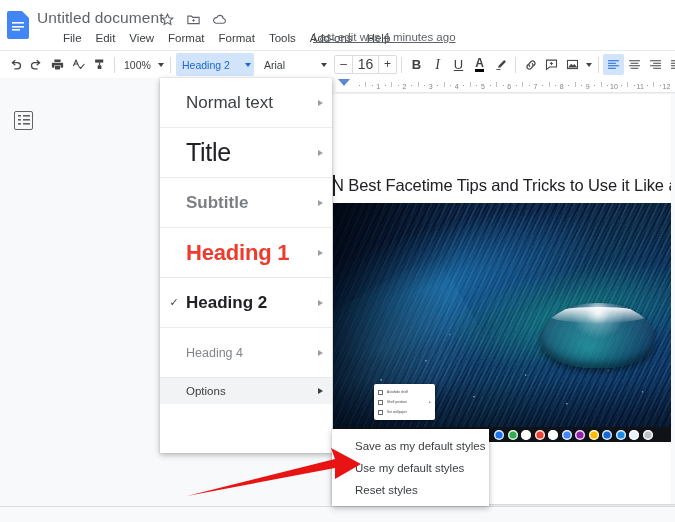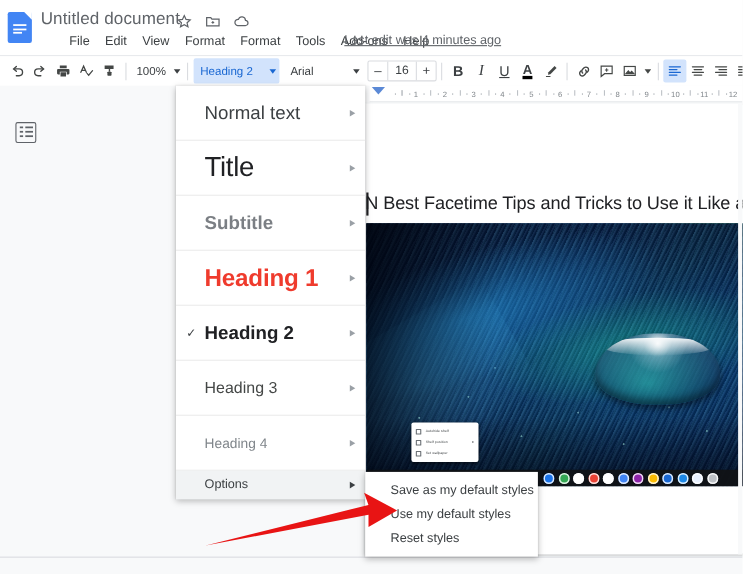--- a/index.html
+++ b/index.html
@@ -75,21 +75,21 @@
   .font-box {
     width: 72px; height: 21px; display: flex; align-items: center; justify-content: space-between;
     font-size: 10.5px; color: #3c4043; padding: 0 3px 0 6px; flex: 0 0 auto; margin-left: 4px;
   }
   .size-group {
     display: flex; align-items: center; border: 1px solid #dadce0; border-radius: 2px;
     height: 19px; margin-left: 4px; flex: 0 0 auto;
   }
   .size-group .sg-btn { width: 17px; text-align: center; font-size: 12px; color: #3c4043; line-height: 17px; }
   .size-group .sg-val {
-    width: 27px; text-align: center; font-size: 11px; color: #3c4043;
+    width: 27px; text-align: center; font-size: 14px; color: #3c4043;
     border-left: 1px solid #dadce0; border-right: 1px solid #dadce0; line-height: 17px;
   }
   .caret { width: 0; height: 0; border-left: 3.5px solid transparent; border-right: 3.5px solid transparent;
            border-top: 4px solid currentColor; display: inline-block; }
   .tb-txt { font-size: 13px; font-weight: bold; color: #3c4043; }
   .tb-txt.ital { font-style: italic; font-weight: normal; font-family: "Liberation Serif", serif; font-size: 14px; }
   .tb-txt.und { text-decoration: underline; font-weight: normal; }
   .tb-A { font-size: 12px; font-weight: bold; color: #3c4043; border-bottom: 3px solid #000; line-height: 11px; }
 
   
@@ -593,25 +593,20 @@
       <span class="mi-h1">Heading 1</span>
       <span class="mi-arrow"></span>
     </div>
     <div class="menu-row">
       <span class="mi-check">✓</span>
       <span class="mi-h2">Heading 2</span>
       <span class="mi-arrow"></span>
     </div>
     <div class="menu-row">
       <span class="mi-check"></span>
-      <span class="mi-h3">Heading 3</span>
-      <span class="mi-arrow"></span>
-    </div>
-    <div class="menu-row">
-      <span class="mi-check"></span>
       <span class="mi-h4">Heading 4</span>
       <span class="mi-arrow"></span>
     </div>
     <div class="menu-row opt">
       <span class="mi-check"></span>
       <span class="mi-options">Options</span>
       <span class="mi-arrow"></span>
     </div>
   </div>
 

